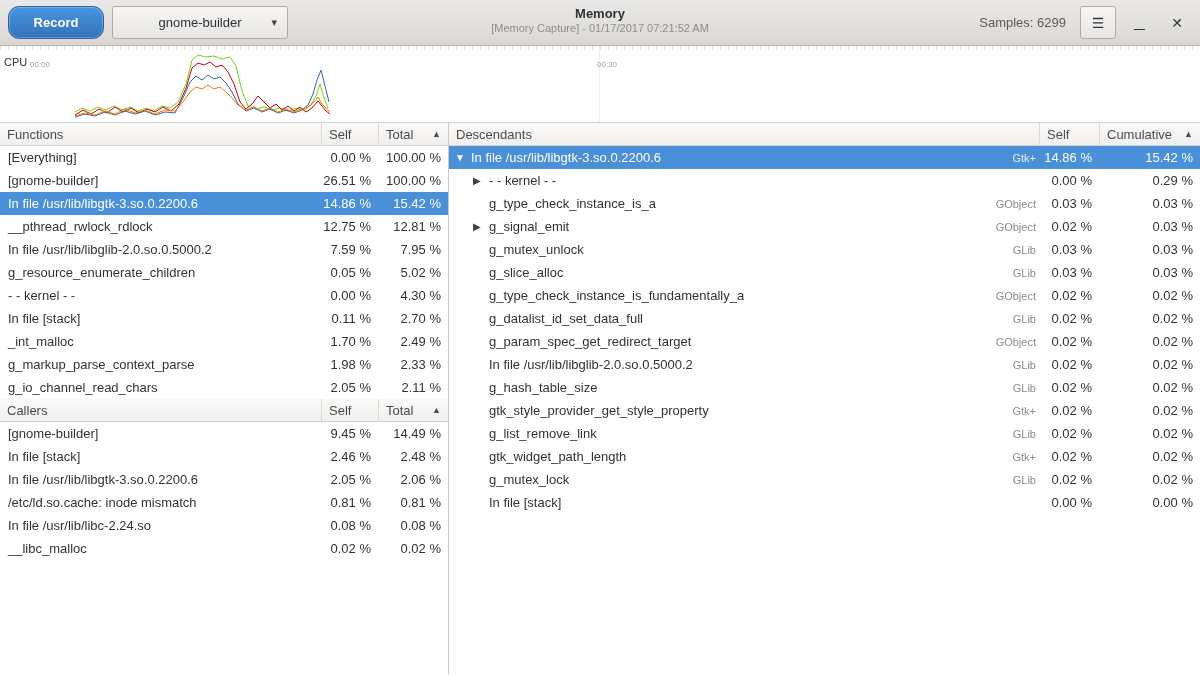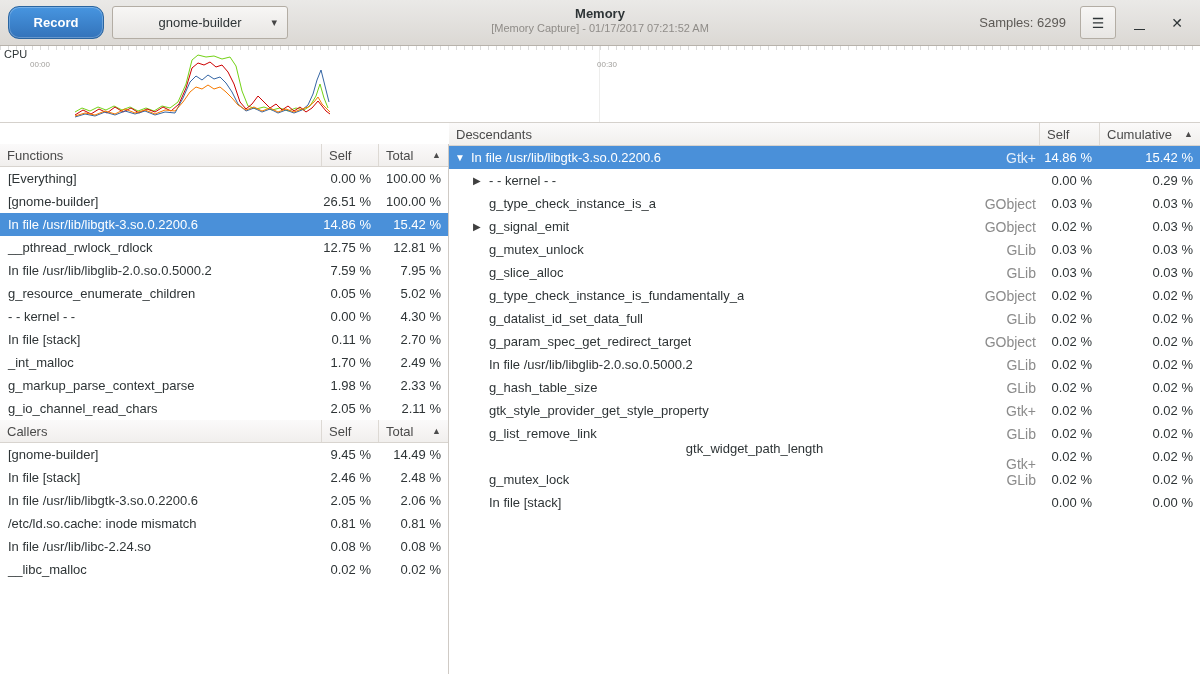--- a/index.html
+++ b/index.html
@@ -28,29 +28,29 @@
   .winbtn { width:30px; height:30px; display:flex; align-items:center; justify-content:center;
     background:transparent; border:none; margin-left:8px; }
   .min-glyph { width:11px; border-top:1px solid #2e3436; margin-top:14px; display:block; }
   .close-glyph { font-size:14px; color:#2e3436; }
 
   
   .cpu-graph { position:relative; height:77px; background:#fff; border-bottom:1px solid #d5d1cc; }
   .ruler { position:absolute; top:0; left:0; right:0; height:4px; opacity:.55;
     background:repeating-linear-gradient(to right,#bdbdbd 0,#bdbdbd 1px,transparent 1px,transparent 8px); }
   .gridline { position:absolute; left:599px; top:0; bottom:0; width:1px; background:#ededec; }
-  .cpu-label { position:absolute; left:4px; top:2px; font-size:11px; color:#2e3436; }
+  .cpu-label { position:absolute; left:4px; top:10px; font-size:11px; color:#2e3436; }
   .time-label { position:absolute; font-size:8px; color:#a2a09d; }
   .time-start { left:2px; top:14px;margin-left:28px; }
   .time-mid { left:597px; top:14px; }
   .cpu-graph svg { position:absolute; left:0; top:0; }
 
   
   .content { display:flex; height:551px; }
-  .left-panel { width:452px; border-right:1px solid #cfcac5; background:#fff;margin-top:21px; }
+  .left-panel { width:452px; border-right:1px solid #cfcac5; background:#fff; }
   .right-panel { width:751px; background:#fff; }
 
   .thead { display:flex; height:23px; font-size:13px; color:#4a4a4a;
     background:linear-gradient(to bottom,#fbfafa,#f1efed); border-bottom:1px solid #d8d4cf; }
   .th { display:flex; align-items:center; padding:0 7px; border-right:1px solid #ddd9d4; }
   .th:last-child { border-right:none; }
   .sort-arrow { margin-left:auto; font-size:9px; color:#4c4c4c; }
 
   .left-panel .th.name { width:322px; }
   .left-panel .th.self { width:57px; }
@@ -68,21 +68,21 @@
   .left-panel .cell.name { width:322px; }
   .left-panel .cell.self { width:57px; }
   .left-panel .cell.total { width:69px; padding-right:7px; }
   .right-panel .cell.name { width:591px; padding-right:4px; }
   .right-panel .cell.self { width:60px; }
   .right-panel .cell.cumulative { width:100px; padding-right:7px; }
 
   .expander { width:16px; font-size:10px; color:#404040; flex:none; }
   .selected .expander { color:#fff; }
   .fn-label { overflow:hidden; white-space:nowrap; }
-  .lib-tag { margin-left:auto; font-size:14px; color:#8b8b8b; padding-left:8px; flex:none; }
+  .lib-tag { margin-left:auto; font-size:11px; color:#8b8b8b; padding-left:8px; flex:none; }
   .selected .lib-tag { color:rgba(255,255,255,.85); }
 </style>
 </head>
 <body>
 
 <div class="titlebar">
   <div class="btn btn-record">Record</div>
   <div class="btn btn-process">
     <span>gnome-builder</span>
     <span class="caret">▾</span>
@@ -365,21 +365,21 @@
         <div class="row">
           <div class="cell name" style="padding-left: 24px;">
             <div class="expander"></div>
             <div class="fn-label">g_list_remove_link</div>
             <div class="lib-tag">GLib</div>
           </div>
           <div class="cell num self">0.02 %</div>
           <div class="cell num cumulative">0.02 %</div>
         </div>
         <div class="row">
-          <div class="cell name" style="padding-left: 24px; flex-direction: column;">
+          <div class="cell name" style="padding-left: 24px;">
             <div class="expander"></div>
             <div class="fn-label">gtk_widget_path_length</div>
             <div class="lib-tag">Gtk+</div>
           </div>
           <div class="cell num self">0.02 %</div>
           <div class="cell num cumulative">0.02 %</div>
         </div>
         <div class="row">
           <div class="cell name" style="padding-left: 24px;">
             <div class="expander"></div>

